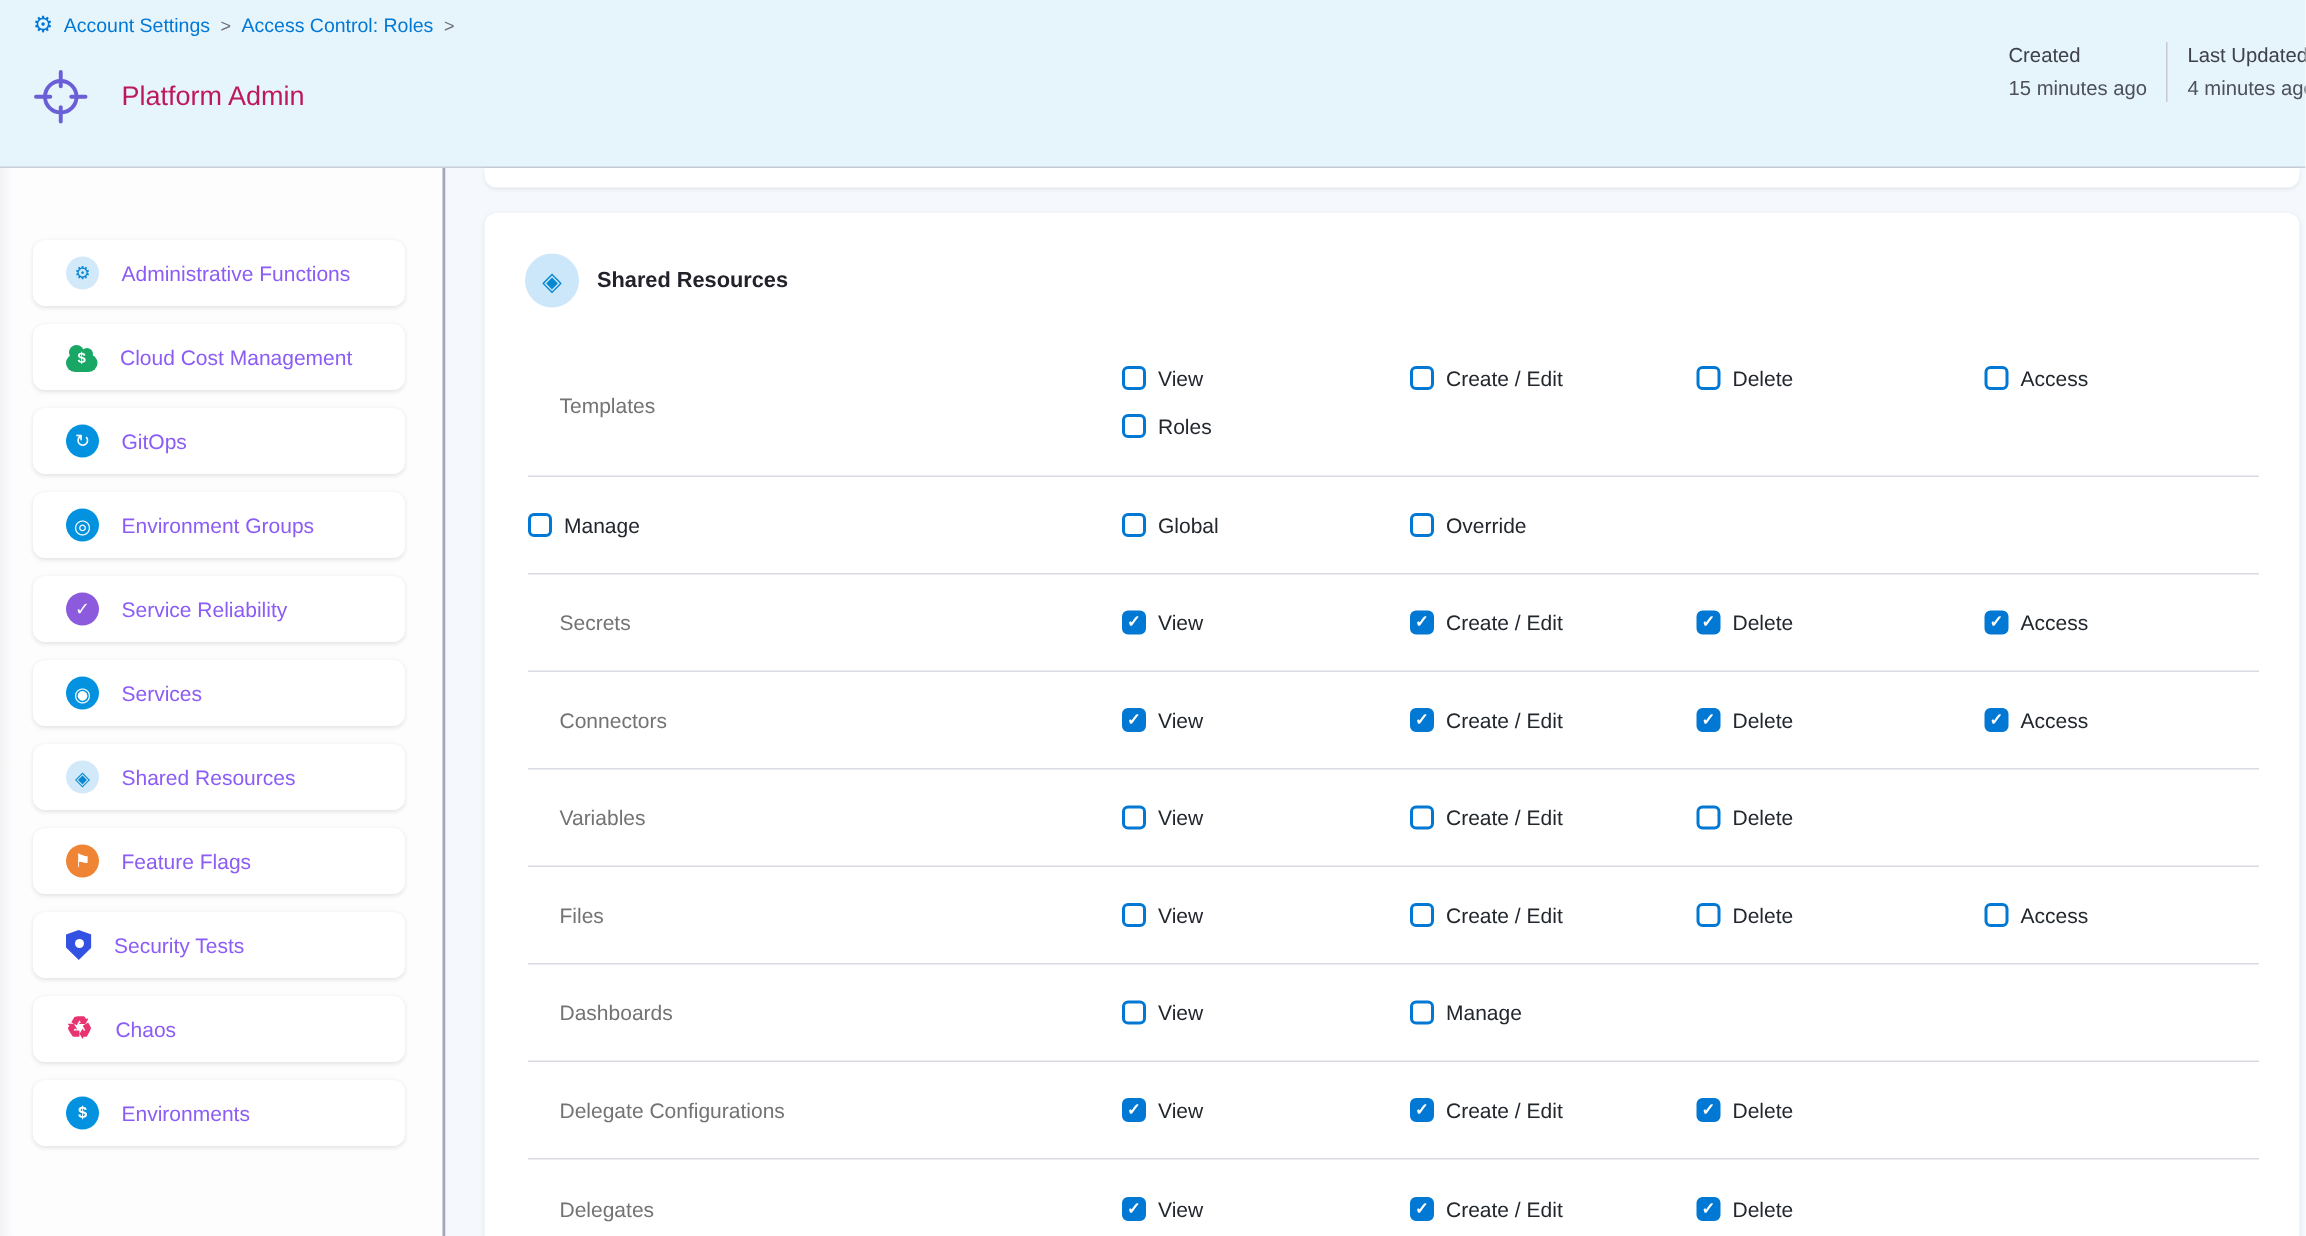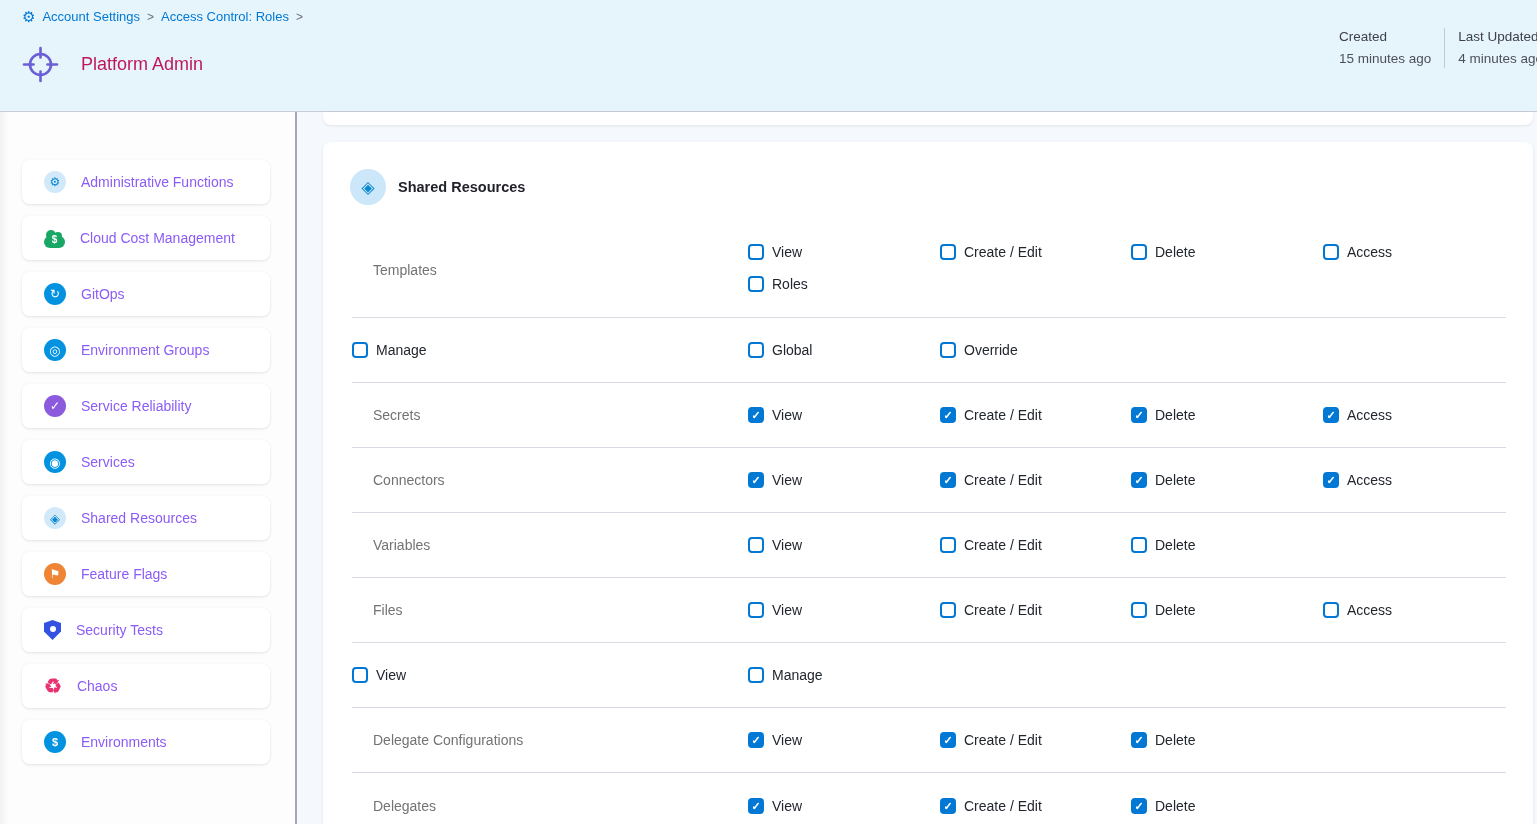--- a/index.html
+++ b/index.html
@@ -421,20 +421,21 @@
               </label>
             </div>
             <div class="perm-cell">
               <label class="perm">
                 <span class="cb"></span>
                 <span>Access</span>
               </label>
             </div>
           </div>
           <div class="perm-row">
+            <div class="res-label">Dashboards</div>
             <div class="perm-cell">
               <label class="perm">
                 <span class="cb"></span>
                 <span>View</span>
               </label>
             </div>
             <div class="perm-cell">
               <label class="perm">
                 <span class="cb"></span>
                 <span>Manage</span>

